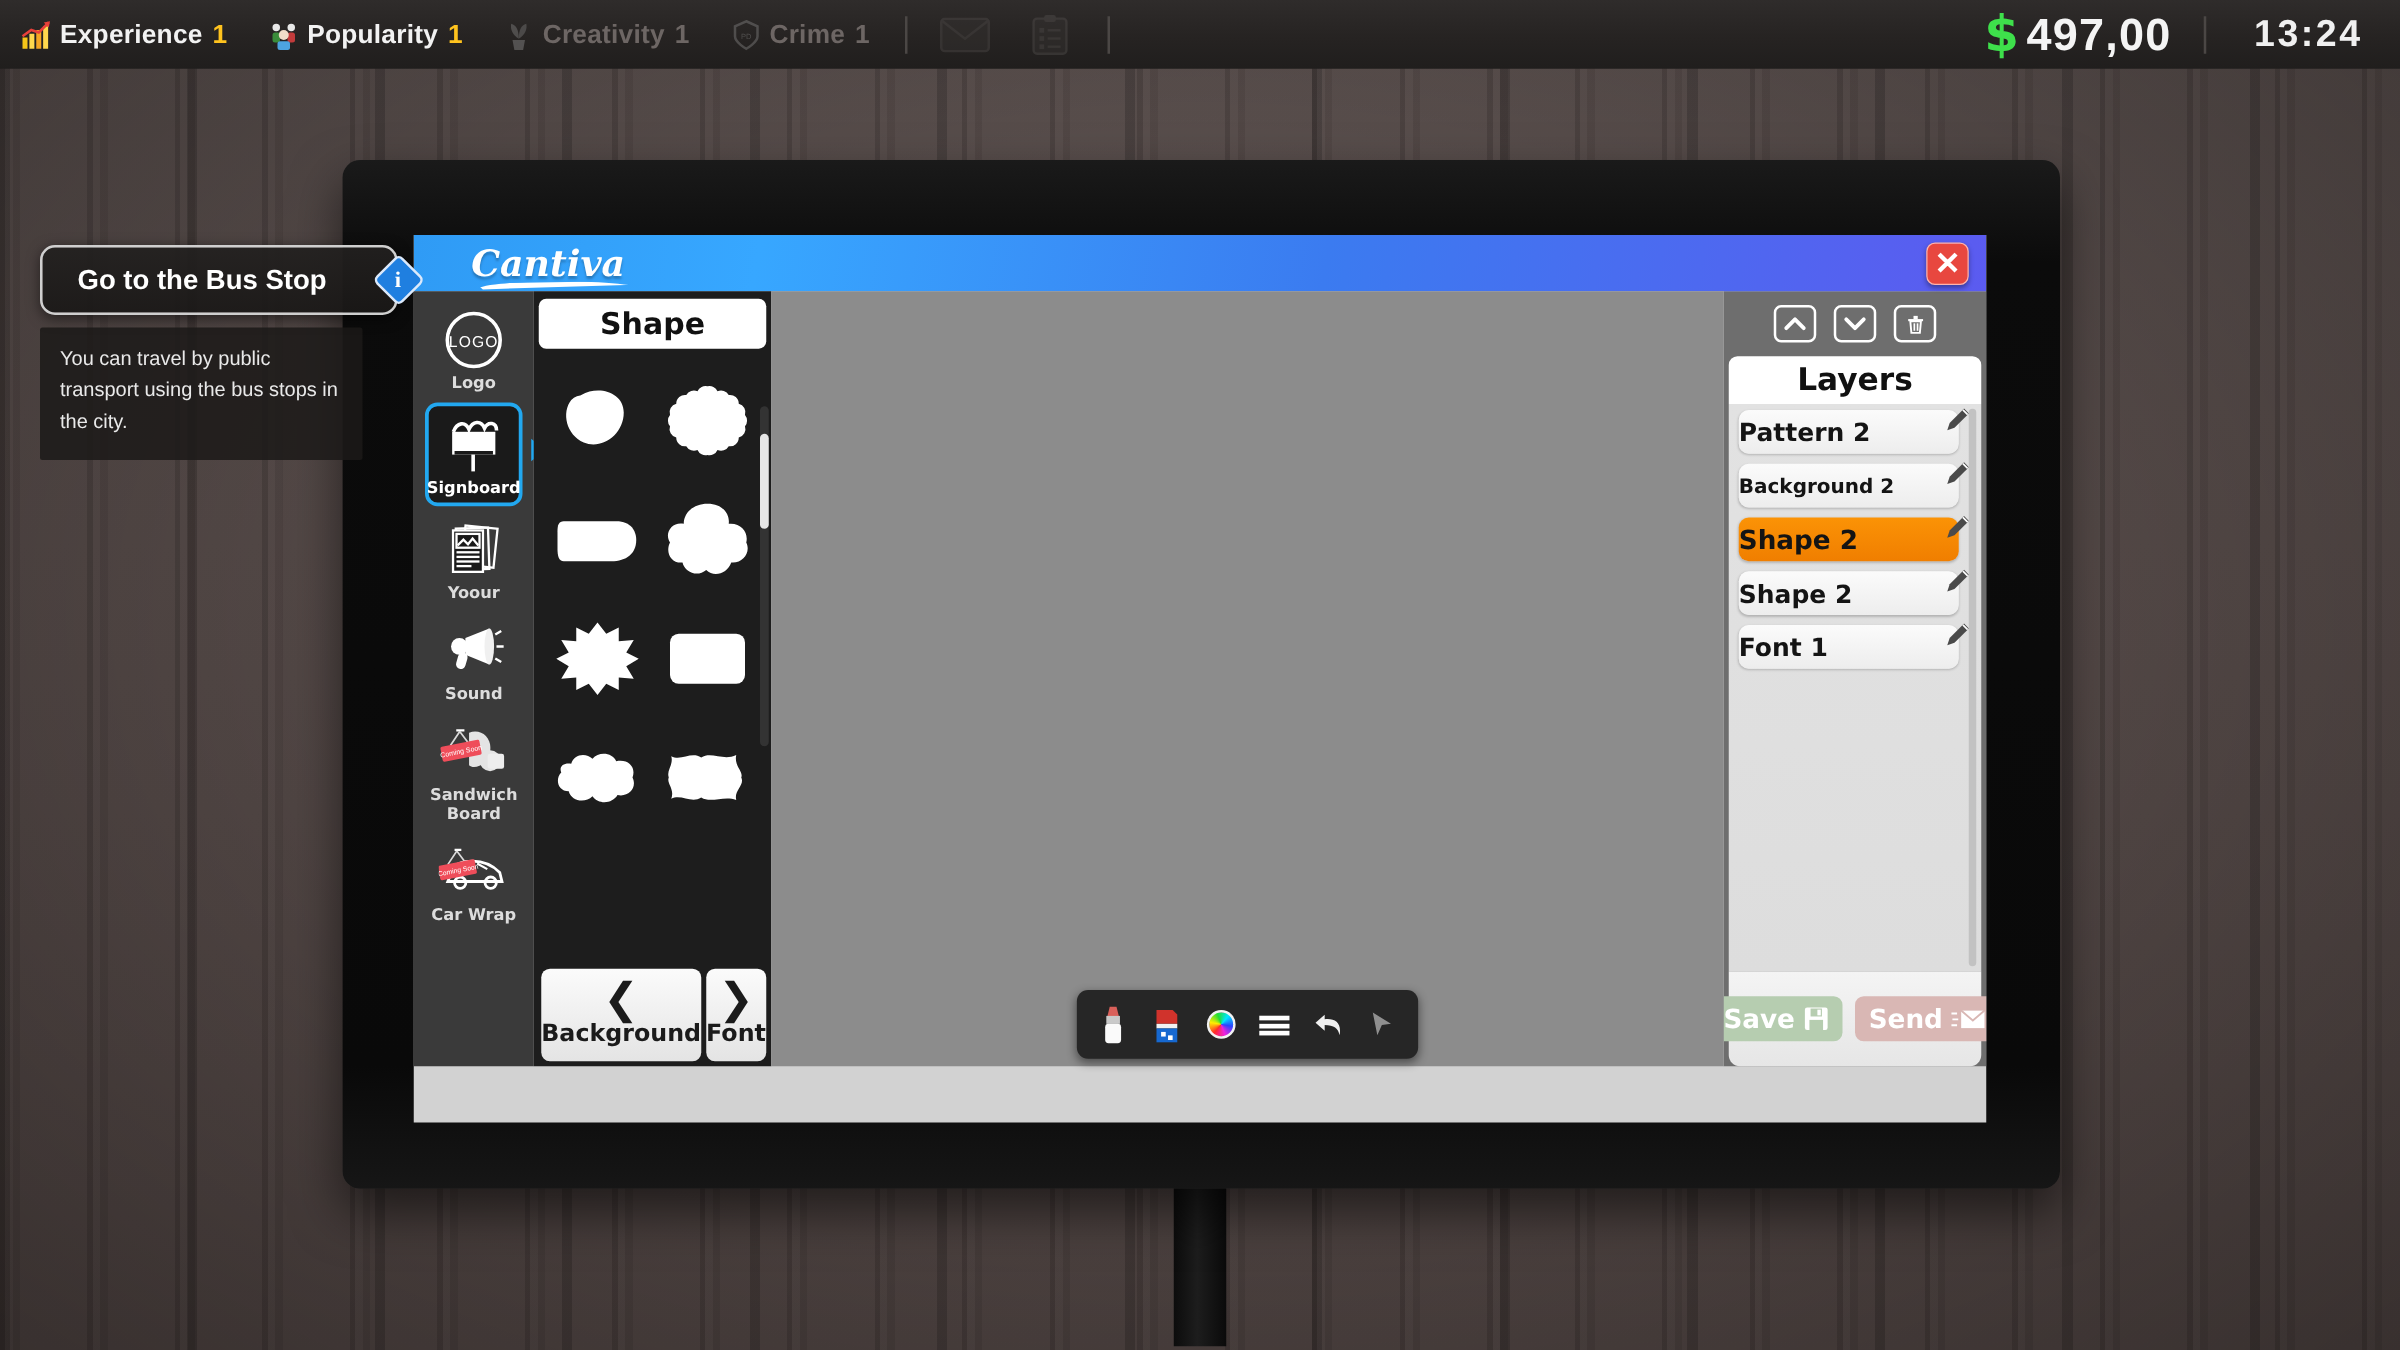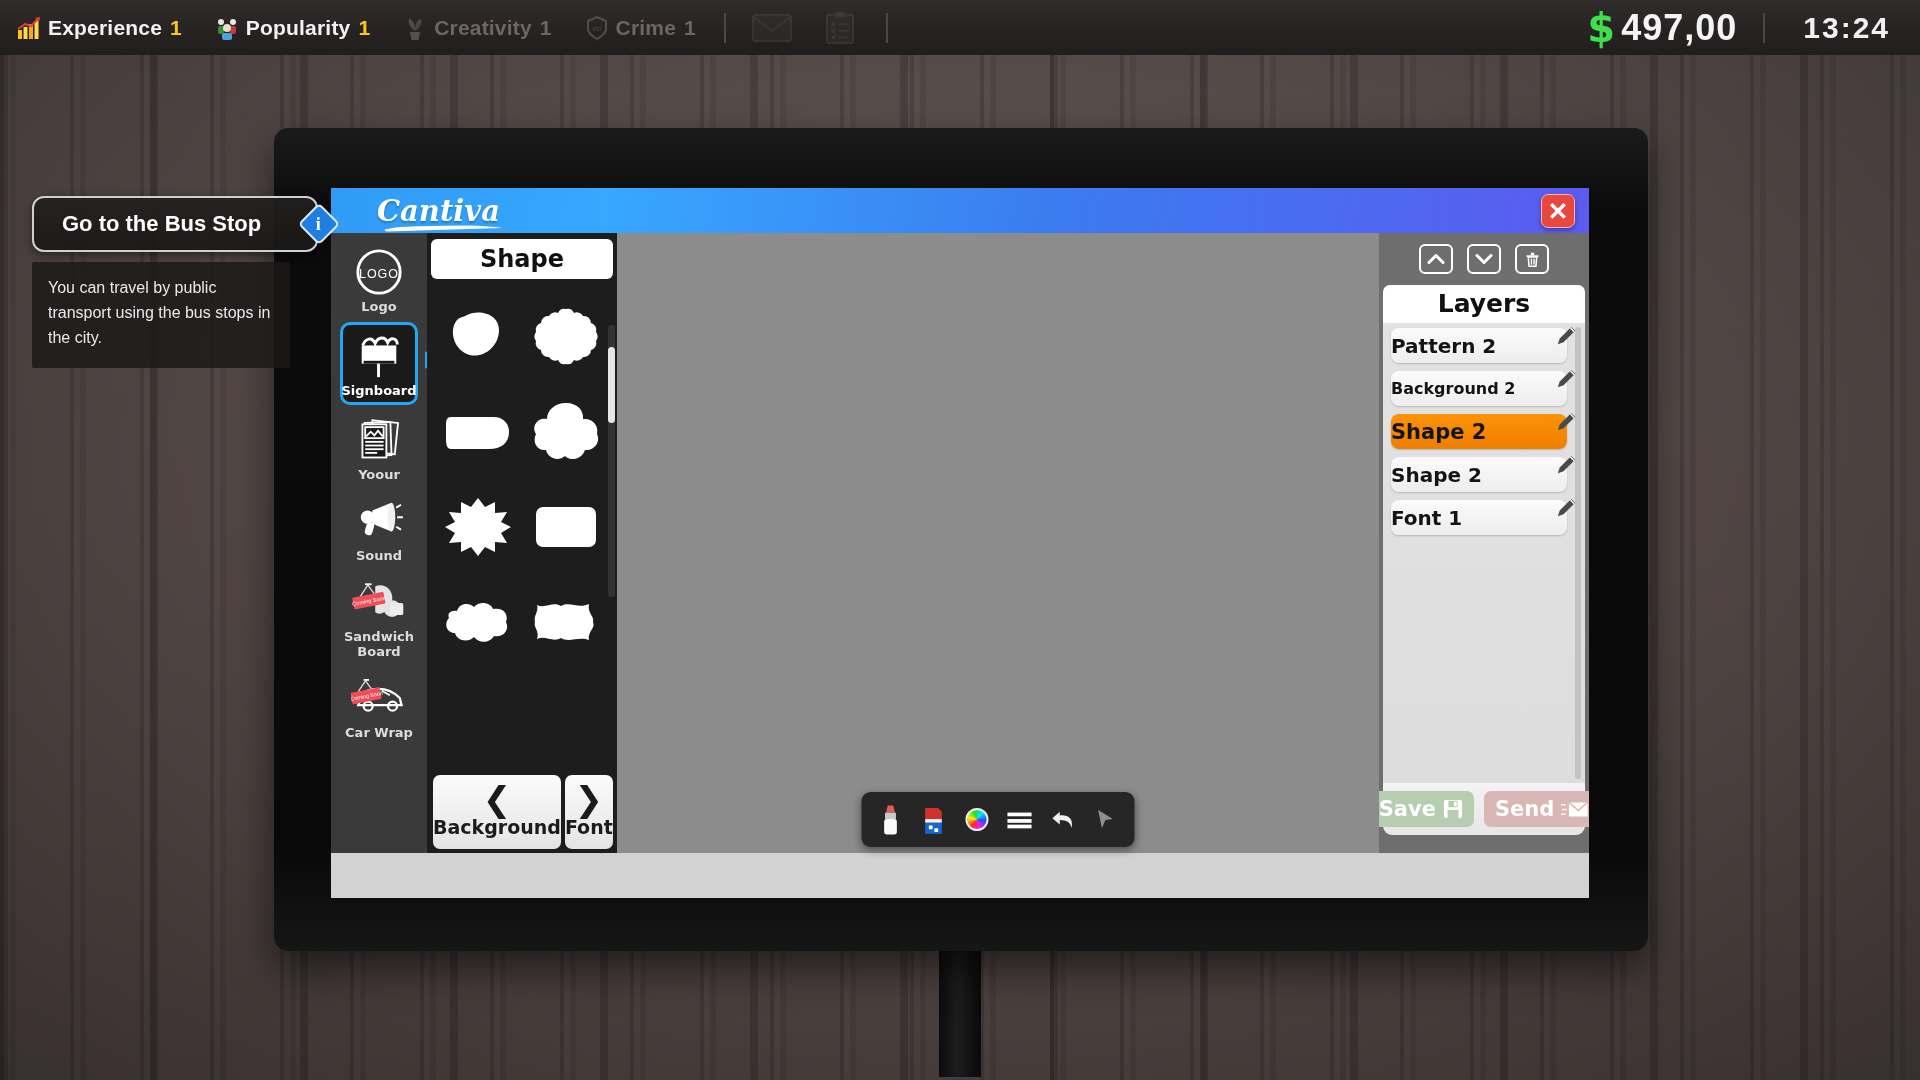--- a/index.html
+++ b/index.html
@@ -228,21 +228,21 @@
     position:relative; height:35px; border-radius:8px;
     background: linear-gradient(180deg,#fbfbfb,#ededed);
     display:flex; align-items:center; 
     font-weight:800; color:#141414; font-family:"DejaVu Sans",sans-serif;
     box-shadow:0 1px 2px rgba(0,0,0,.2);
   }
   .layer.sel { background: linear-gradient(180deg,#fb9306,#f07e00); }
   .layer .pencil { position:absolute; right:-11px; top:-4px; }
   #layer-scroll { position:absolute; right:4px; top:42px; width:6px; bottom:4px; background:#c2c2c2; border-radius:3px; }
   #savebar {
-    margin:0 4px 18px 4px; height:52px;
+    margin:0 4px 0 4px; height:76px;
     background: linear-gradient(180deg,#f4f4f4,#e6e6e6);
     border-radius:0 0 9px 9px;
     display:flex; align-items:center; justify-content:center; gap:10px;
   }
   .sbtn { display:flex; align-items:center; gap:7px; border-radius:7px; padding:6px 11px; }
   .sbtn .slab2 { color:#fff; font-size:21px; font-weight:800; font-family:"DejaVu Sans",sans-serif; }
   #savebtn { background:#b6cdb0; }
   #sendbtn { background:#d9b7b4; }
 </style>
 </head>

